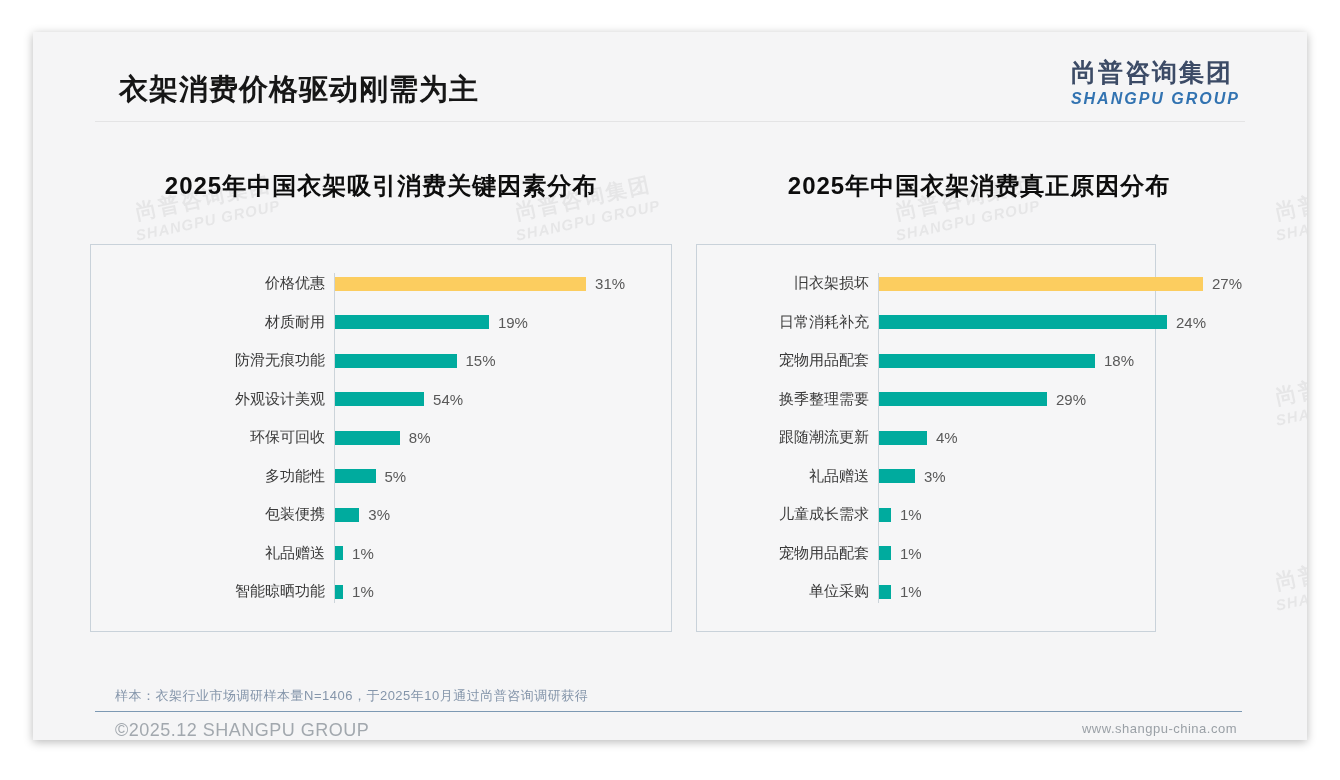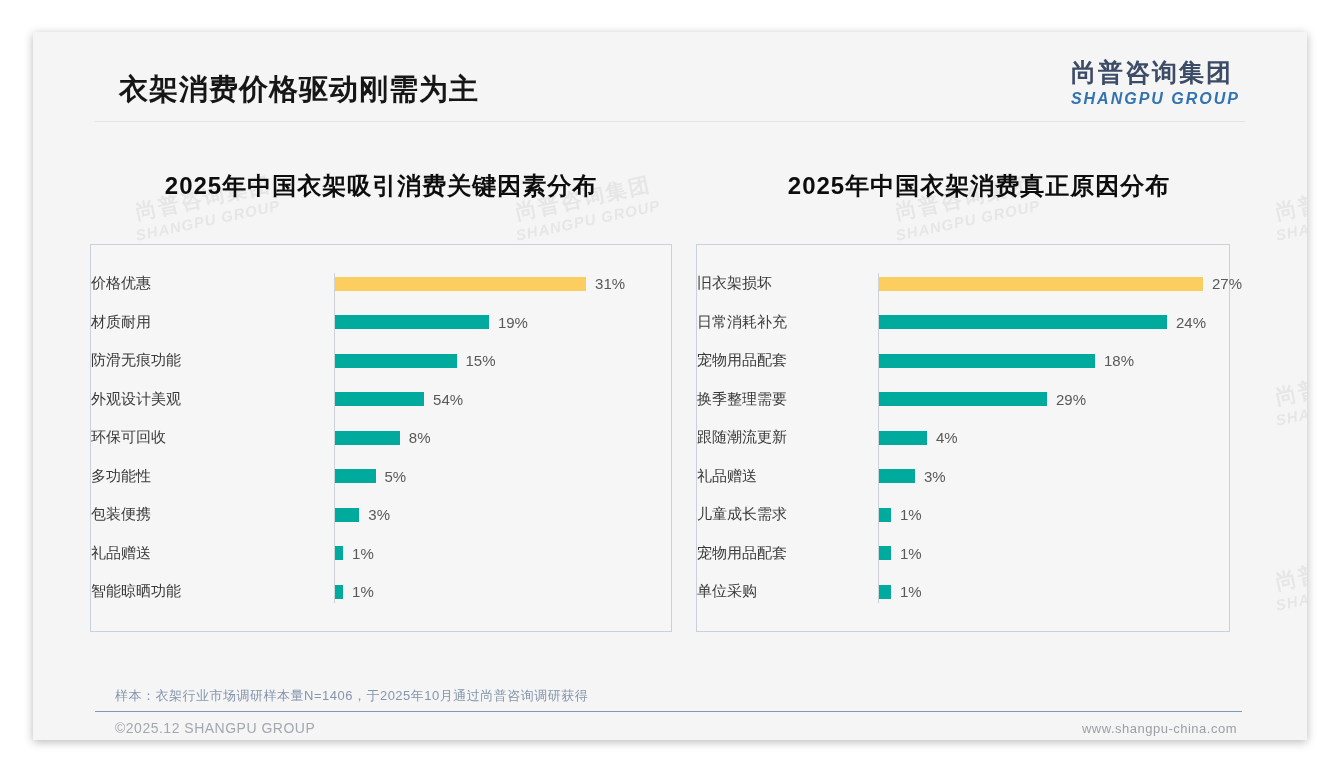--- a/index.html
+++ b/index.html
@@ -54,50 +54,50 @@
   }
   .chart-title.left  { left: 57px;  width: 582px; }
   .chart-title.right { left: 663px; width: 566px; }
 
   .panel {
     position: absolute; top: 212px; height: 388px;
     background: #f6f6f7;
     border: 1px solid #c9d2da;
   }
   .panel.left  { left: 57px;  width: 582px; }
-  .panel.right { left: 663px; width: 534px; }
+  .panel.right { left: 663px; width: 460px; }
 
   .axis-line {
     position: absolute; top: 28px; bottom: 28px; width: 1px;
     background: #ccd4da;
   }
   .rows {
     position: absolute; left: 0; right: 12px; top: 31px; bottom: 32px;
     display: flex; flex-direction: column; justify-content: space-between;
   }
   .bar-row { display: flex; align-items: center; height: 15px; }
   .cat-label {
     font-size: 15px; color: #3a3a3a;
-    
+    text-align: right; padding-right: 9px;
     white-space: nowrap; flex: 0 0 auto;
   }
   .bar { height: 14px; margin-left: 1px; flex: 0 0 auto; }
   .val-label { font-size: 15px; color: #595959; margin-left: 9px; white-space: nowrap; }
 
   .footer-note {
     position: absolute; left: 82px; top: 655px;
     font-size: 13px; color: #8495aa; letter-spacing: 0.5px;
   }
   .footer-divider {
     position: absolute; left: 62px; top: 679px; width: 1147px; height: 1px;
     background: #7d99b3;
   }
   .footer-copyright {
     position: absolute; left: 82px; top: 688px;
-    font-size: 14px; color: #a2a8ae; letter-spacing: 0.5px;
+    font-size: 18px; color: #a2a8ae; letter-spacing: 0.5px;
   }
   .footer-website {
     position: absolute; right: 70px; top: 689px;
     font-size: 13px; color: #9aa0a6; letter-spacing: 0.5px;
   }
 </style>
 </head>
 <body>
 
 <div class="slide">

